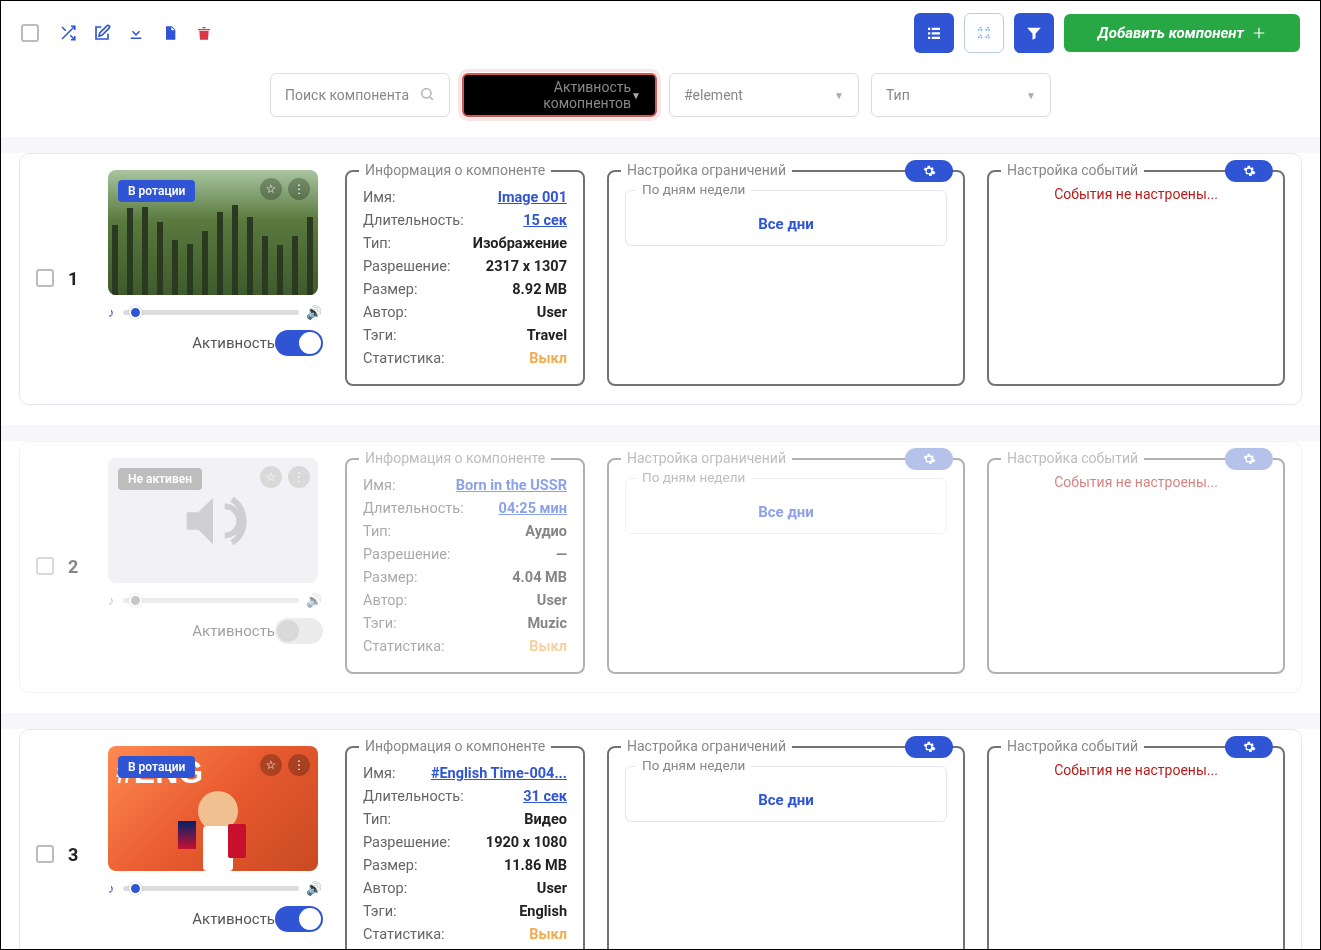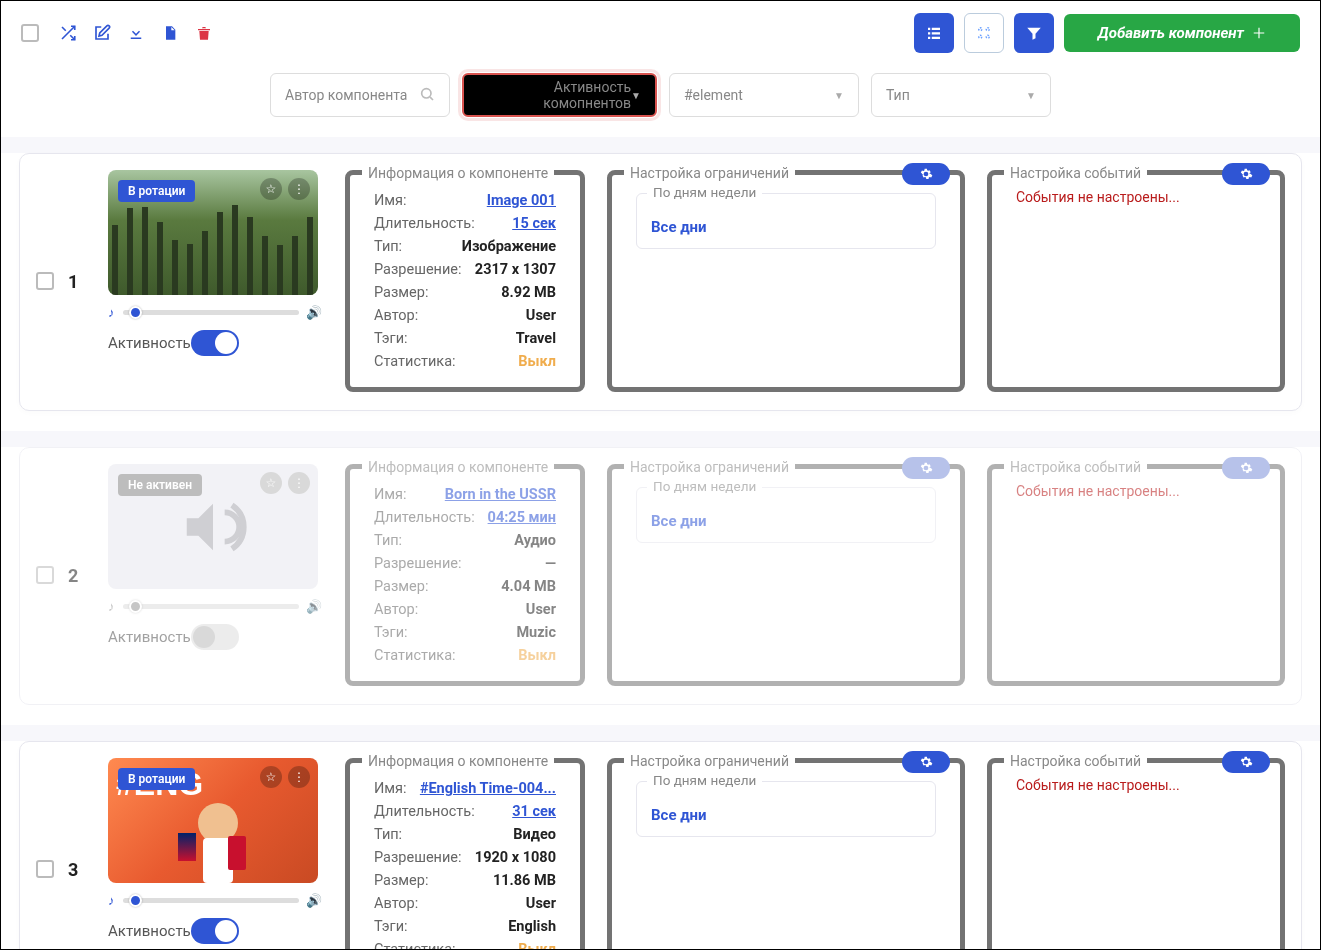--- a/index.html
+++ b/index.html
@@ -55,28 +55,28 @@
 .thumb-icons .ci { width: 22px; height: 22px; border-radius: 50%; background: rgba(0,0,0,0.25); display: flex; align-items: center; justify-content: center; color: #fff; font-size: 12px; }
 .thumb.audio .thumb-icons .ci { background: #bbb; }
 
 .vol-row { display: flex; align-items: center; gap: 8px; }
 .vol-track { flex: 1; height: 5px; background: #ddd; border-radius: 3px; position: relative; }
 .vol-handle { position: absolute; left: 6px; top: -4px; width: 13px; height: 13px; border-radius: 50%; background: #2f55d4; border: 2px solid #fff; box-shadow: 0 0 2px rgba(0,0,0,0.3); }
 .card.inactive .vol-handle { background: #999; }
 .vol-ic { color: #2f55d4; font-size: 13px; }
 .card.inactive .vol-ic { color: #999; }
 
-.act-row { display: flex; align-items: center; justify-content: flex-start; }
+.act-row { display: flex; align-items: center; justify-content: flex-end; }
 .act-label { color: #555; font-size: 15px; }
 .toggle { width: 48px; height: 26px; border-radius: 13px; background: #2f55d4; position: relative; cursor: pointer; }
 .toggle .knob { position: absolute; top: 2px; right: 2px; width: 22px; height: 22px; background: #fff; border-radius: 50%; }
 .toggle.off { background: #ddd; }
 .toggle.off .knob { left: 2px; right: auto; background: #bbb; }
 
-.panel { border: 5px solid #737373; border-radius: 8px; padding: 14px 24px; position: relative; }
+.panel { border: 2px solid #737373; border-radius: 8px; padding: 14px 16px; position: relative; text-align: center; }
 .panel-title { position: absolute; top: -10px; left: 12px; background: #fff; padding: 0 6px; color: #888; font-size: 14px; }
 .gear-pill { position: absolute; top: -12px; right: 10px; background: #2f55d4; color: #fff; width: 48px; height: 22px; border-radius: 12px; display: flex; align-items: center; justify-content: center; font-size: 13px; cursor:pointer; }
 .card.inactive .gear-pill { background: #7d91da; }
 
 .info-col { width: 240px; }
 .info-row { display: flex; justify-content: space-between; padding: 3px 0; font-size: 14.5px; }
 .info-row .k { color: #666; }
 .info-row .v { font-weight: 700; color: #222; }
 .info-row .v.link { color: #2f55d4; text-decoration: underline; cursor: pointer; }
 .info-row .v.warn { color: #f0ad4e; }
@@ -160,21 +160,21 @@
         <span>Добавить компонент</span>
         <svg width="14" height="14" viewBox="0 0 24 24" fill="#fff">
             <path d="M11 3h2v8h8v2h-8v8h-2v-8H3v-2h8V3z"></path>
           </svg>
       </div>
     </div>
   </div>
 
   <div class="filters">
     <div class="filter search">
-      <span class="text">Автор компонента</span>
+      <span class="text">Поиск компонента</span>
       <span>
         <svg width="16" height="16" viewBox="0 0 24 24" fill="none" stroke="#bbb" stroke-width="2.5">
             <circle cx="11" cy="11" r="7"></circle>
             <path d="M21 21l-4.3-4.3"></path>
           </svg>
       </span>
     </div>
     <div class="filter highlighted">
       <span class="text">Активность комопнентов</span>
       <span class="chev">▼</span>

